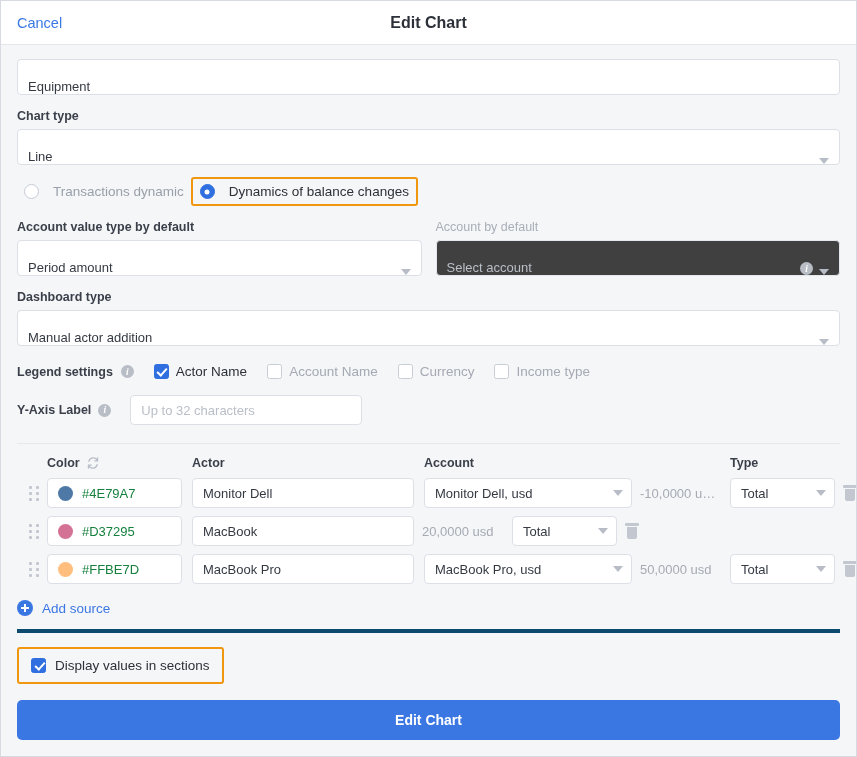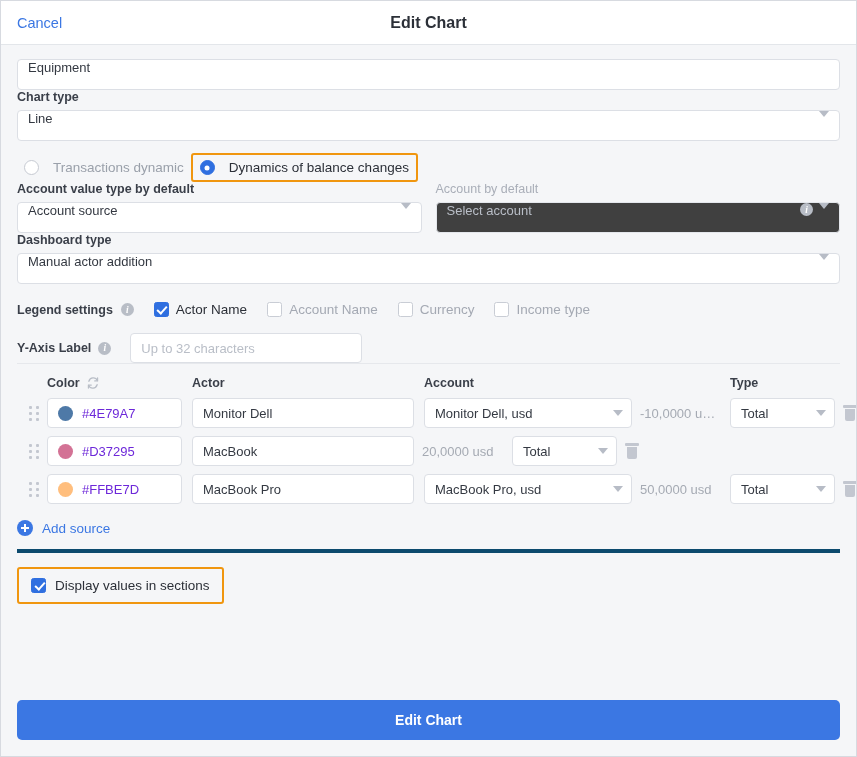--- a/index.html
+++ b/index.html
@@ -46,25 +46,25 @@
   .field-label {
     font-size: 12.5px; font-weight: bold; color: #3a3f49;
     margin-bottom: 6px; display: block;
   }
   .field-label.muted { color: #a9aeb8; font-weight: normal; }
 
   .row2 { display: flex; gap: 14px; }
   .col { flex: 1; min-width: 0; }
 
   .control {
-    height: 31px; width: 100%;
+    height: 36px; width: 100%;
     background: #fff;
     border: 1px solid #dcdfe5;
     border-radius: 4px;
-    display: flex; align-items: flex-start;
+    display: flex; align-items: flex-end;
     padding: 0 10px;
     font-size: 13px; color: #343942;
     position: relative;
   }
   .control.disabled { background: #404040; border-color: #e4e7ec; }
   .control .val { flex: 1; overflow: hidden; white-space: nowrap; text-overflow: ellipsis; }
   .control .ph { color: #b9bec7; }
 
   .caret {
     width: 0; height: 0;
@@ -76,21 +76,21 @@
 
   .info-ico {
     width: 13px; height: 13px; border-radius: 50%;
     background: #b8bdc6; color: #fff;
     font-size: 9.5px; font-weight: bold; font-style: italic;
     display: inline-flex; align-items: center; justify-content: center;
     font-family: "Liberation Serif", serif;
     flex: none;
   }
 
-  .mt14 { }
+  .mt14 { margin-top: 14px; }
 
   
   .radio-row { display: flex; align-items: center; margin-top: 12px; }
   .radio-opt {
     display: flex; align-items: center; gap: 14px;
     font-size: 13.5px; cursor: pointer;
     padding: 5px 7px;
   }
   .radio-opt.off { color: #9aa0aa; }
   .radio-opt.on { color: #2c3038; }
@@ -136,20 +136,21 @@
   .yaxis-label { font-size: 12.5px; font-weight: bold; color: #3a3f49; }
   .yaxis-input {
     margin-left: 12px; width: 232px; height: 30px;
     background: #fff; border: 1px solid #dcdfe5; border-radius: 4px;
     display: flex; align-items: center; padding: 0 10px;
     font-size: 13px; color: #b9bec7;
   }
 
   
   .table {
+    margin-top: 18px;
     border-top: 1px solid #e6e8ec;
     padding-top: 0;
   }
   .thead {
     display: flex; align-items: center;
     height: 30px; padding-top: 8px;
   }
   .th {
     font-size: 12.5px; font-weight: bold; color: #3a3f49;
     display: flex; align-items: center; gap: 6px;
@@ -172,21 +173,21 @@
     align-content: center;
   }
   .grip i { width: 3px; height: 3px; background: #c3c7d0; display: block; border-radius: 1px; }
 
   .swatch-box {
     height: 30px; display: flex; align-items: center; gap: 9px;
     background: #fff; border: 1px solid #dcdfe5; border-radius: 4px;
     padding: 0 10px;
   }
   .swatch { width: 15px; height: 15px; border-radius: 50%; flex: none; }
-  .swatch-hex { font-size: 13px; color: #6d28d9; }
+  .swatch-hex { font-size: 13px; color: #15803d; }
 
   .cell-input {
     height: 30px; width: 100%;
     background: #fff; border: 1px solid #dcdfe5; border-radius: 4px;
     display: flex; align-items: center; padding: 0 10px;
     font-size: 13px; color: #343942;
   }
   .cell-select {
     height: 30px; width: 100%;
     background: #fff; border: 1px solid #dcdfe5; border-radius: 4px;
@@ -285,21 +286,21 @@
       <div class="radio-opt on hl-box">
         <span class="rdot sel"></span>
         <span>Dynamics of balance changes</span>
       </div>
     </div>
 
     <div class="row2 mt14">
       <div class="col">
         <span class="field-label">Account value type by default</span>
         <div class="control">
-          <span class="val">Account source</span>
+          <span class="val">Period amount</span>
           <span class="caret"></span>
         </div>
       </div>
       <div class="col">
         <span class="field-label muted">Account by default</span>
         <div class="control disabled">
           <span class="val ph">Select account</span>
           <span class="info-ico">i</span>
           <span class="caret"></span>
         </div>

